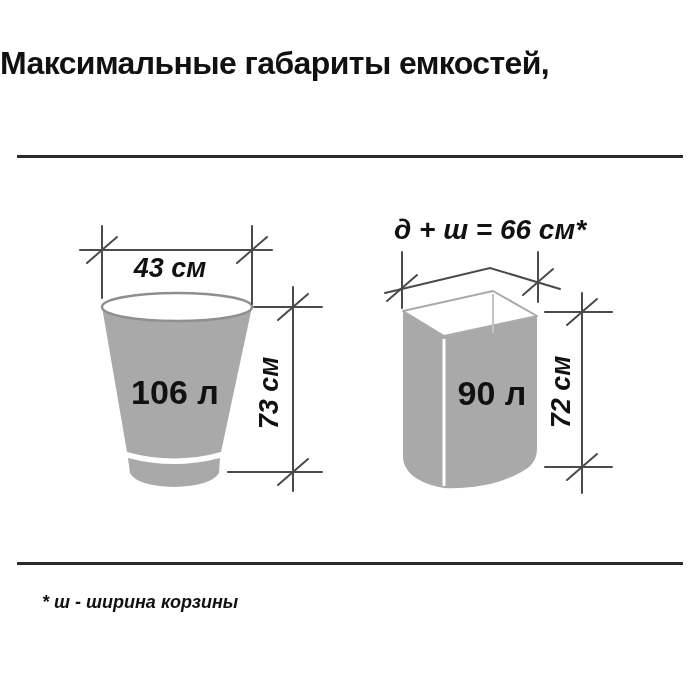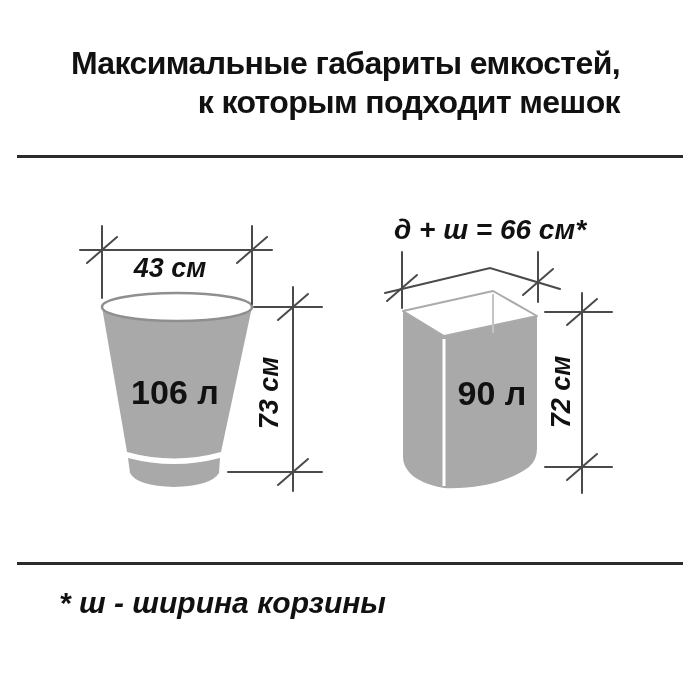--- a/index.html
+++ b/index.html
@@ -8,21 +8,21 @@
     width:700px;height:700px;
     background:#ffffff;
     overflow:hidden;
     font-family:"Liberation Sans","DejaVu Sans",sans-serif;
     color:#111111;
   }
   .title{
     position:absolute;
     top:44px;left:0;width:620px;
     margin:0;
-    text-align:right;
+    text-align:left;
     font-size:32px;
     line-height:39px;
     font-weight:bold;
     letter-spacing:-0.6px;
     color:#111111;
   }
   .title span{display:block;}
   .divider{
     position:absolute;
     left:17px;width:666px;height:3px;
@@ -37,38 +37,37 @@
     font-size:27px;font-weight:bold;font-style:italic;
     fill:#111111;text-anchor:middle;
   }
   .vol{
     font-family:"Liberation Sans","DejaVu Sans",sans-serif;
     font-size:34px;font-weight:bold;
     fill:#111111;text-anchor:middle;
   }
   .footnote{
     position:absolute;
-    left:59px;top:586px;
-    font-size:30px;
+    left:42px;top:586px;
+    font-size:18px;
     font-weight:bold;
     font-style:italic;
     line-height:33px;
     color:#111111;
     text-align:center;
   }
   .footnote .fn2{display:block;padding-left:21px;}
 </style>
 </head>
 <body>
 
 <div id="canvas">
 
   <h1 class="title">
     <span>Максимальные габариты емкостей,</span>
-    <span>к которым подходит мешок</span>
   </h1>
 
   <div class="divider" id="divider-top"></div>
   <div class="divider" id="divider-bottom"></div>
 
   <svg id="diagram" width="700" height="700" viewBox="0 0 700 700">
 
     <g>
       <path d="M102,307 L127,452 Q174,465 221,452 L252,307 A75,14 0 0 1 102,307 Z" fill="#a9a9a9"></path>
       <ellipse cx="177" cy="307" rx="75" ry="14" fill="#ffffff" stroke="#8f8f8f" stroke-width="2.5"></ellipse>

